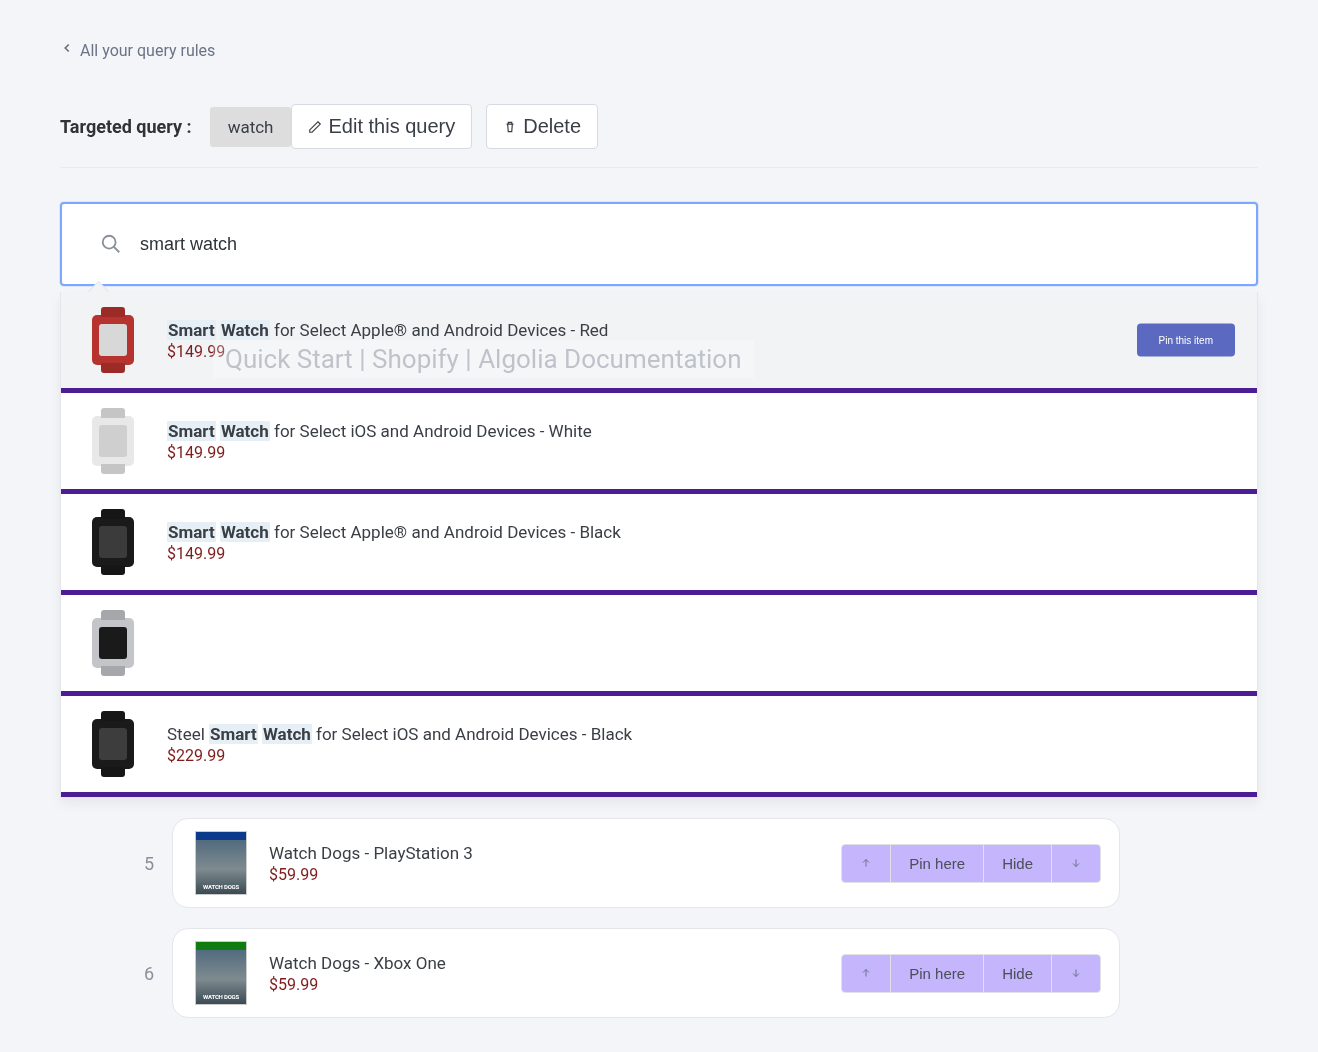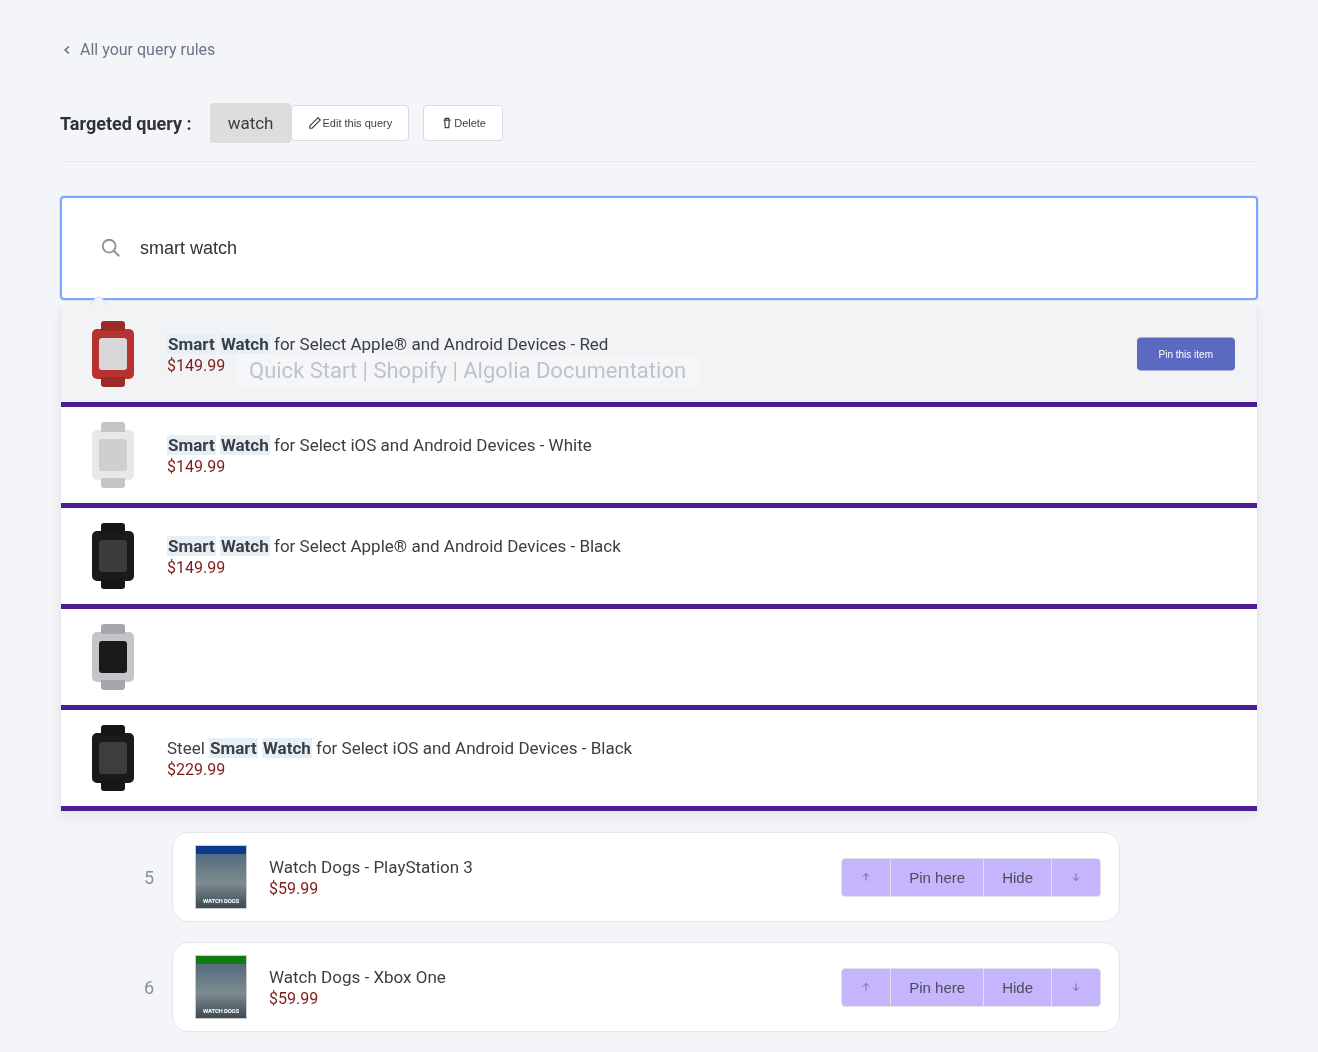--- a/index.html
+++ b/index.html
@@ -6,21 +6,21 @@
   body {
     font-family: -apple-system, BlinkMacSystemFont, "Segoe UI", Roboto, Helvetica, Arial, sans-serif;
     background: #f4f5f8;
     color: #333;
     width: 1318px;
     min-height: 1052px;
     padding: 40px 60px;
   }
   .breadcrumb {
     display: inline-flex;
-    align-items: center;
+    align-items: flex-start;
     color: #6a7486;
     font-size: 16px;
     cursor: pointer;
     margin-bottom: 44px;
   }
   .breadcrumb svg { width: 14px; height: 14px; margin-right: 6px; }
   .header-row {
     display: flex;
     align-items: center;
     justify-content: flex-start;
@@ -41,33 +41,34 @@
     padding: 10px 18px;
     border-radius: 3px;
     font-size: 17px;
   }
   .header-right { display: flex; gap: 14px; }
   .btn {
     background: #fff;
     border: 1px solid #d6dae1;
     border-radius: 4px;
     padding: 10px 16px;
-    font-size: 11px;
+    font-size: 20px;
     color: #3a3e45;
     display: inline-flex;
     align-items: center;
+    gap: 6px;
     cursor: pointer;
   }
   .btn svg { width: 14px; height: 14px; }
   .search-panel { position: relative; }
   .search-box {
     background: #fff;
     border: 2px solid #7aa7ff;
     border-radius: 4px;
-    height: 104px;
+    height: 84px;
     display: flex;
     align-items: center;
     padding: 0 38px;
     box-shadow: 0 0 0 1px rgba(100,140,255,0.15);
   }
   .search-box svg { width: 22px; height: 22px; color: #8a909b; margin-right: 18px; }
   .search-box input {
     border: none;
     outline: none;
     font-size: 18px;
@@ -151,24 +152,24 @@
     color: #fff;
     border: none;
     border-radius: 4px;
     padding: 11px 22px;
     font-size: 10px;
     cursor: pointer;
   }
   .tooltip-faint {
     position: absolute;
     top: 48px;
-    left: 176px;
+    left: 152px;
     background: rgba(255,255,255,0.25);
     color: rgba(90,100,120,0.35);
-    font-size: 22px;
+    font-size: 26px;
     padding: 4px 12px;
     pointer-events: none;
     text-align: center;
   }
   .underlying {
     margin: 20px 0 0 66px;
     width: 994px;
   }
   .rank-row {
     display: flex;

